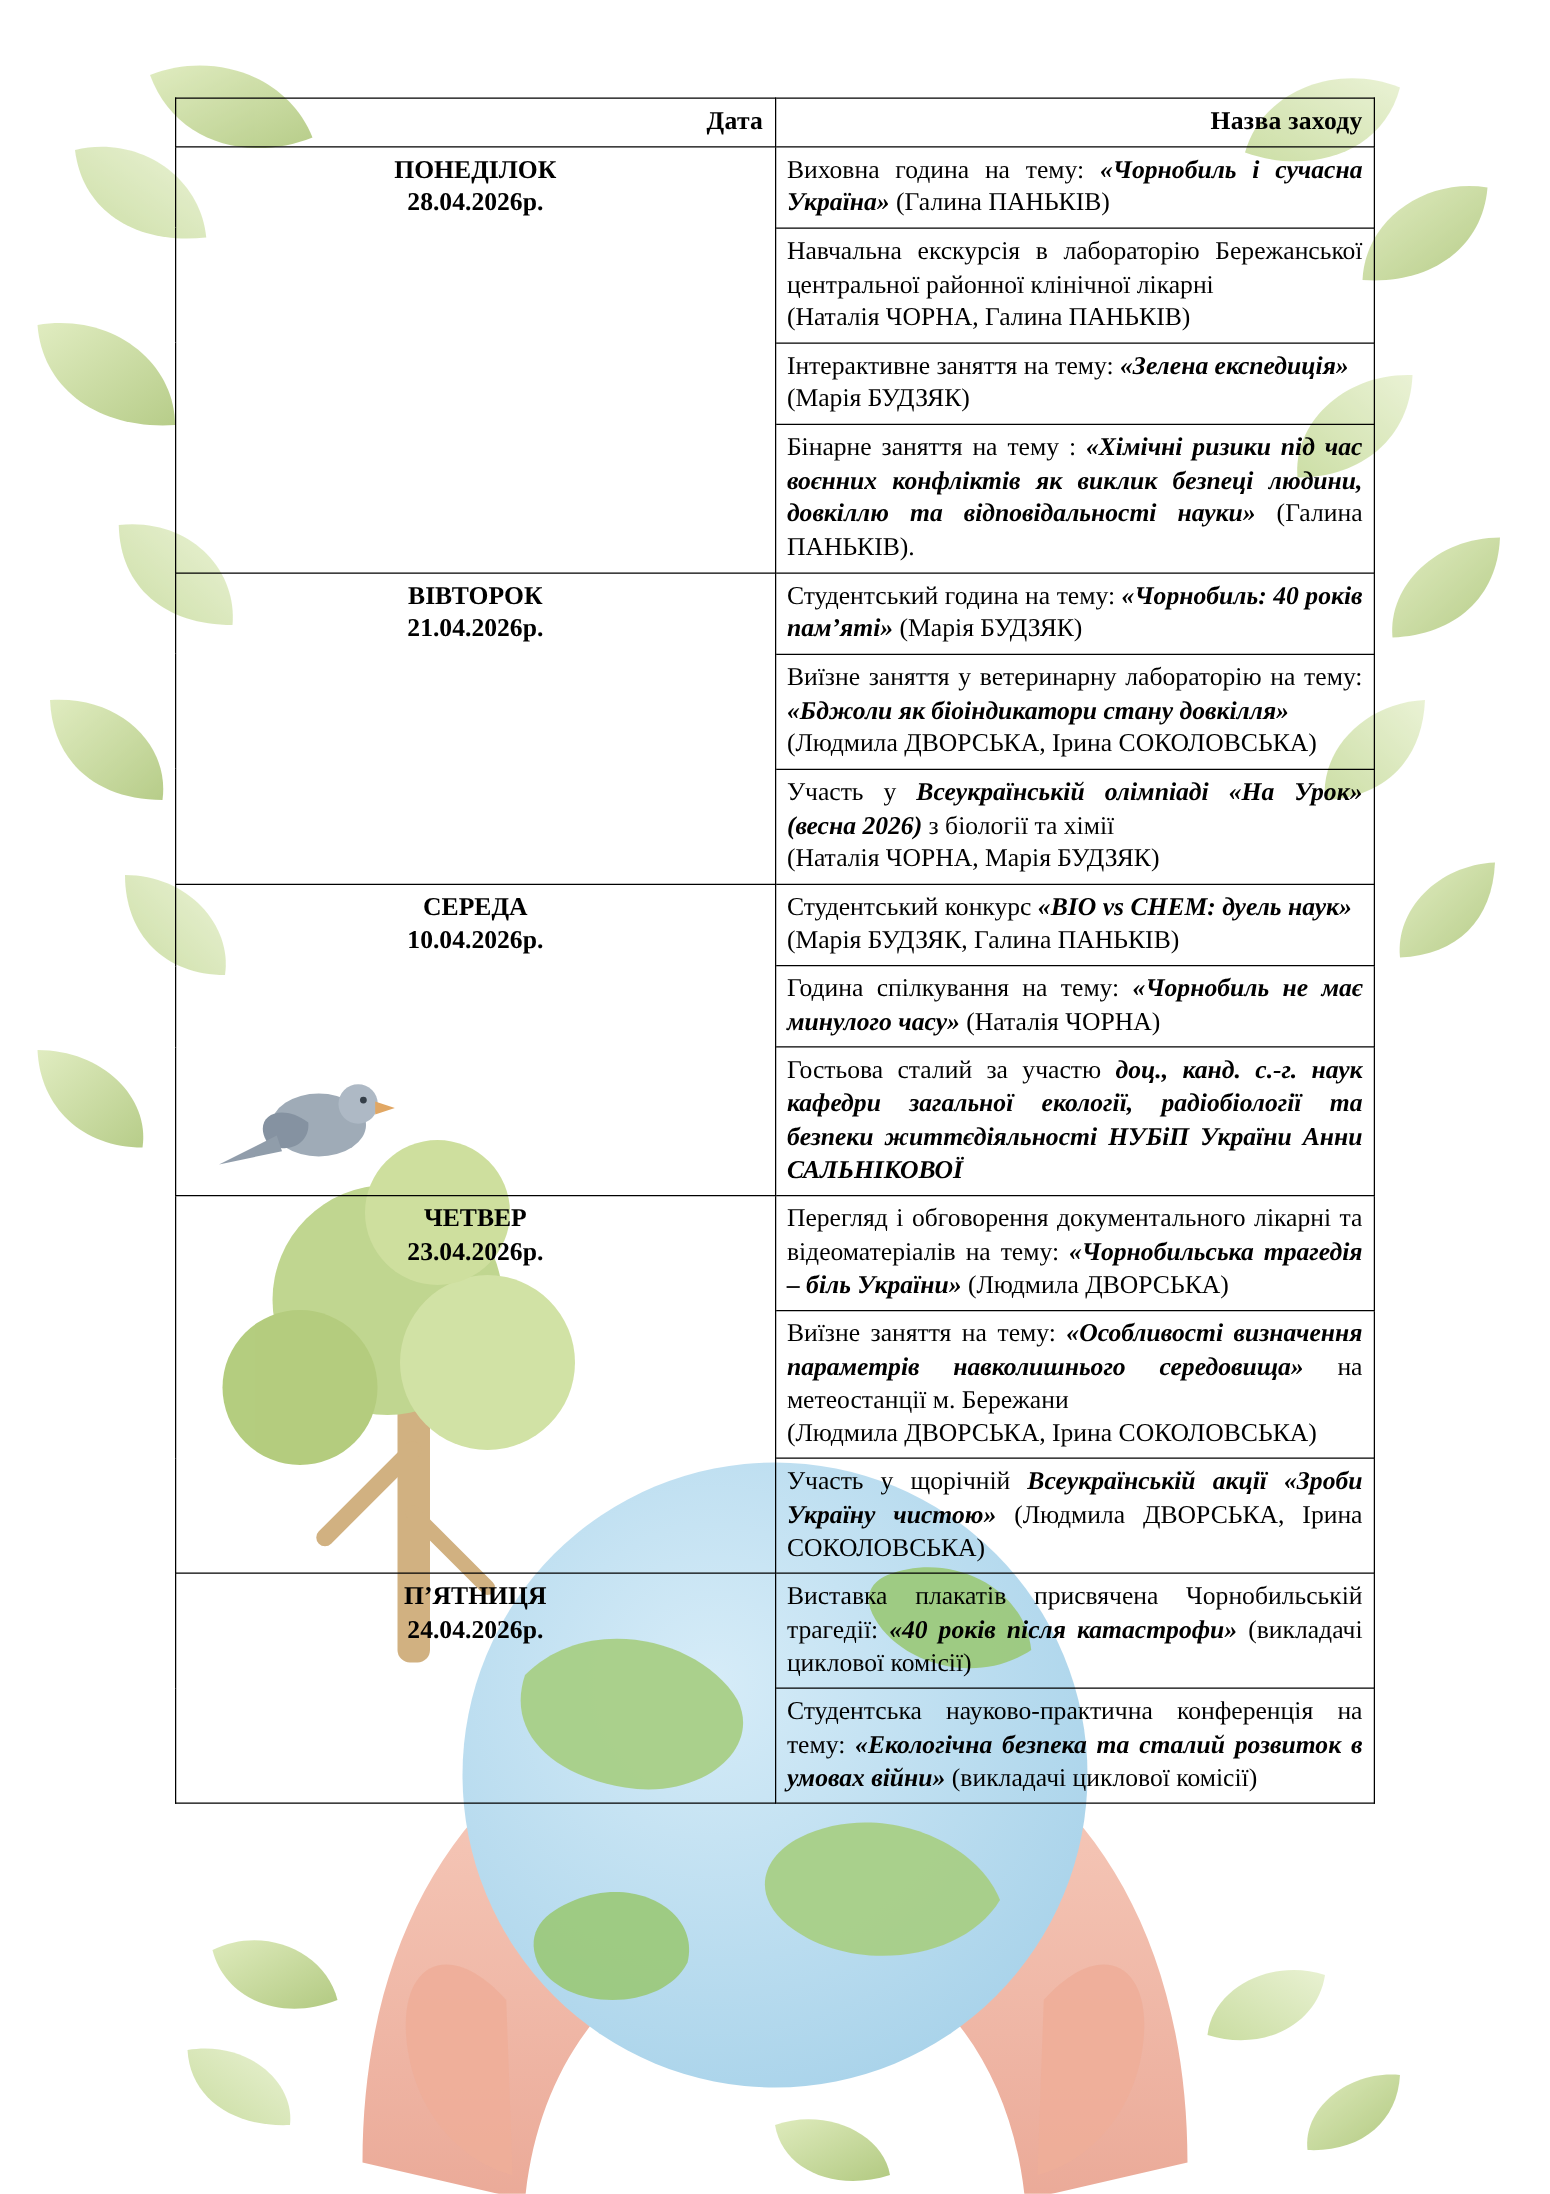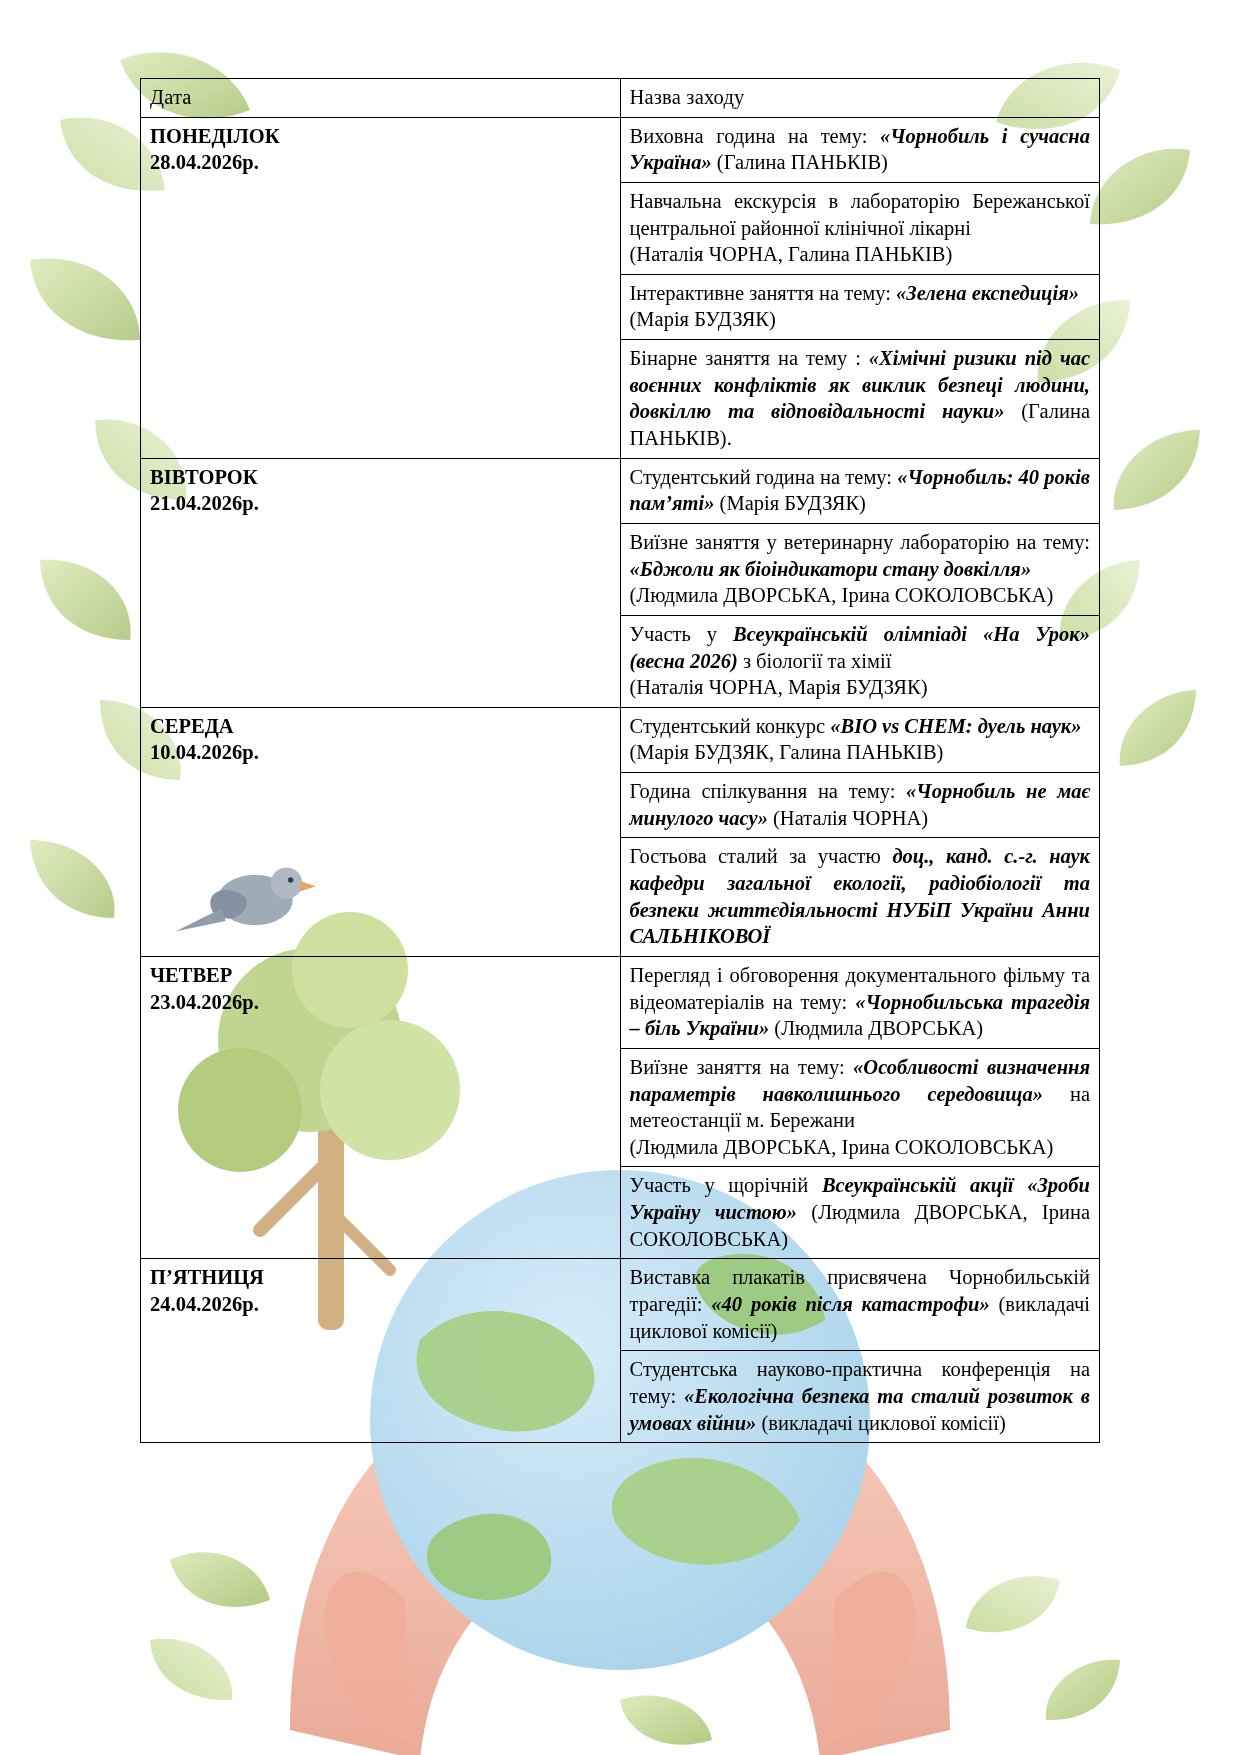--- a/index.html
+++ b/index.html
@@ -38,28 +38,29 @@
   }
   table.schedule td, table.schedule th {
     border: 1.6px solid #000000;
     vertical-align: top;
     padding: 5px 9px 6px 9px;
     font-size: 20.5px;
     line-height: 1.30;
     background: transparent;
   }
   th.head {
-    text-align: left;
-    font-weight: normal;
+    text-align: right;
+    font-weight: bold;
     font-size: 21px;
     padding: 7px 4px 8px 4px;
     letter-spacing: .2px;
   }
   td.day {
     width: 232px;
+    text-align: center;
     vertical-align: middle;
     font-weight: bold;
     font-size: 21px;
     line-height: 1.35;
     padding: 4px 6px;
   }
   td.ev {
     text-align: justify;
     text-justify: inter-word;
     hyphens: none;
@@ -202,21 +203,21 @@
           <td class="ev"><span>Година спілкування на тему: </span><span class="bi">«Чорнобиль не має минулого часу»</span><span class="i"> (Наталія ЧОРНА)</span></td>
         </tr>
         <tr>
           <td class="ev"><span>Гостьова сталий за участю </span><span class="bi">доц., канд. с.-г. наук кафедри загальної екології, радіобіології та безпеки життєдіяльності НУБіП України Анни САЛЬНІКОВОЇ</span></td>
         </tr>
         <tr>
           <td class="day" rowspan="3">
             <div>ЧЕТВЕР</div>
             <div>23.04.2026р.</div>
           </td>
-          <td class="ev"><span>Перегляд і обговорення документального фільму та відеоматеріалів на тему: </span><span class="bi">«Чорнобильська трагедія – біль України»</span><span class="i"> (Людмила ДВОРСЬКА)</span></td>
+          <td class="ev"><span>Перегляд і обговорення документального лікарні та відеоматеріалів на тему: </span><span class="bi">«Чорнобильська трагедія – біль України»</span><span class="i"> (Людмила ДВОРСЬКА)</span></td>
         </tr>
         <tr>
           <td class="ev"><span>Виїзне заняття на тему: </span><span class="bi">«Особливості визначення параметрів навколишнього середовища»</span><span> на метеостанції м. Бережани</span><br><span class="i">(Людмила ДВОРСЬКА, Ірина СОКОЛОВСЬКА)</span></td>
         </tr>
         <tr>
           <td class="ev"><span>Участь у щорічній </span><span class="bi">Всеукраїнській акції «Зроби Україну чистою»</span><span class="i"> (Людмила ДВОРСЬКА, Ірина СОКОЛОВСЬКА)</span></td>
         </tr>
         <tr>
           <td class="day" rowspan="2">
             <div>П’ЯТНИЦЯ</div>

